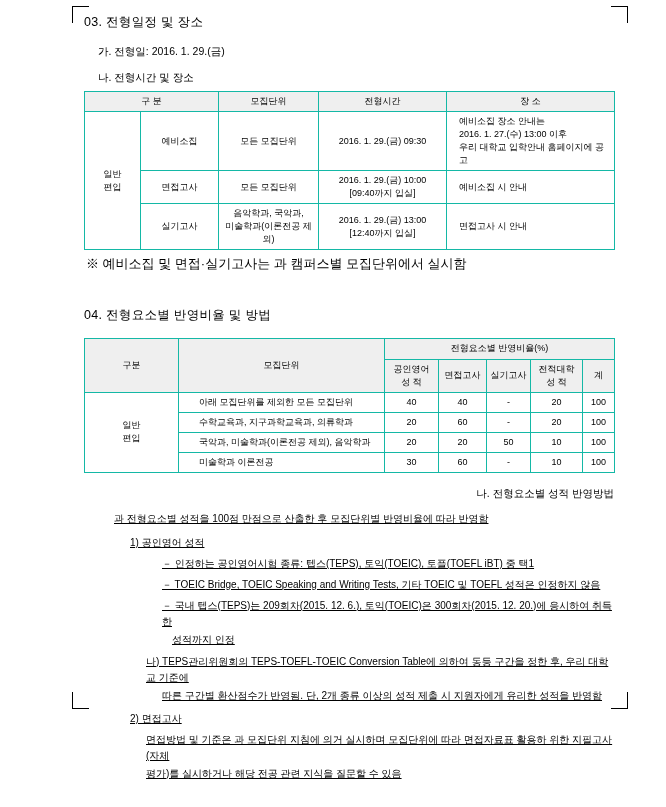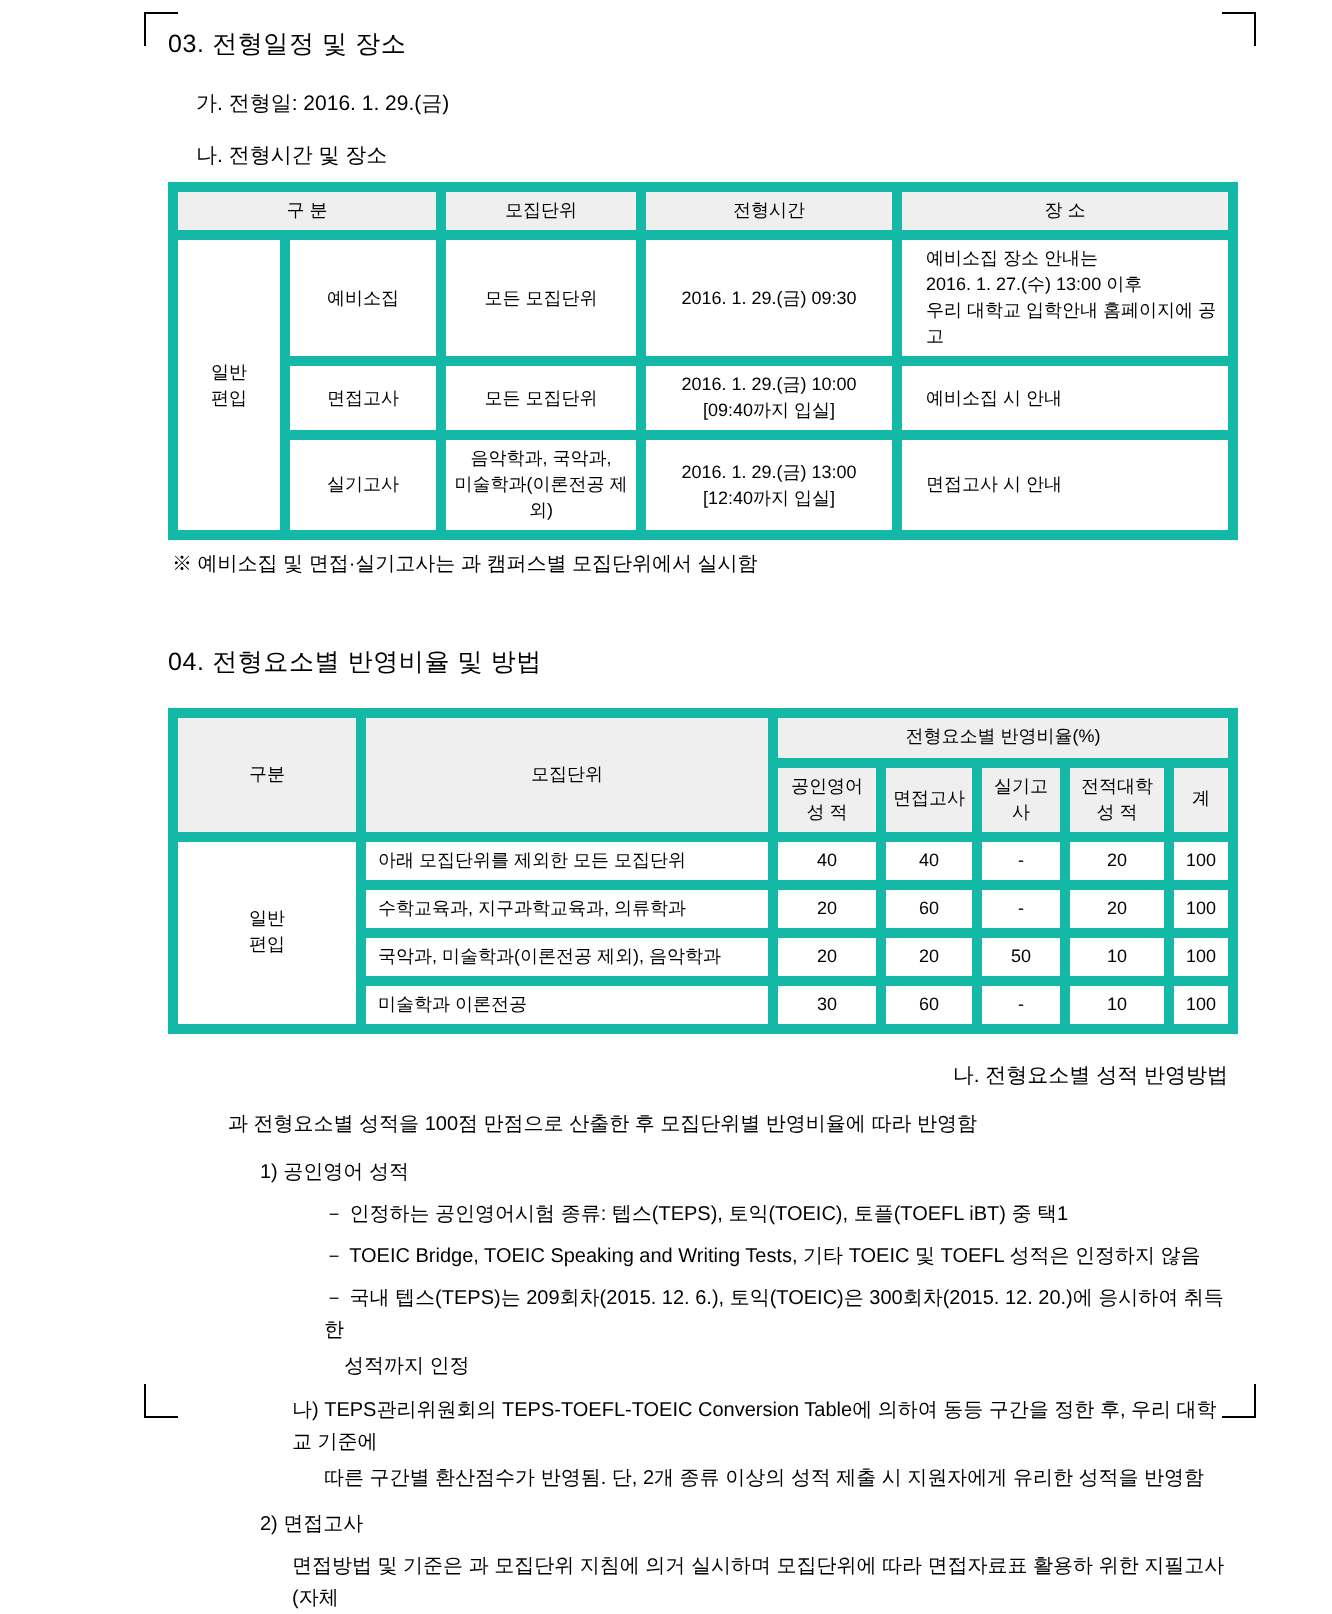--- a/index.html
+++ b/index.html
@@ -55,46 +55,47 @@
     font-size: 10.5px;
     margin: 12px 0 6px 14px;
   }
   table.tbl {
     border-collapse: collapse;
     width: 100%;
     margin-left: 0;
     table-layout: fixed;
   }
   table.tbl th, table.tbl td {
-    border: 5px solid #14b8a6;
+    border: 1px solid #14b8a6;
     font-size: 9px;
     text-align: center;
     vertical-align: middle;
     padding: 3px 2px;
     line-height: 1.45;
     font-weight: normal;
   }
   table.tbl th {
     background: #efefef;
   }
   .t1 { margin-top: 2px; }
   .t1 td.left { text-align: left; padding-left: 12px; }
   .note {
-    font-size: 10px;
+    font-size: 13px;
     margin: 5px 0 0 2px;
   }
   .gap-lg { height: 34px; }
 
   .t2 th, .t2 td { font-size: 9px; }
-  .t2 td.subj { text-align: left; padding-left: 6px; }
+  .t2 td.subj { text-align: left; padding-left: 20px; }
 
   .para {
     font-size: 10px;
     line-height: 1.6;
     margin: 0 0 2px 0;
+    text-decoration: underline;
   }
   .lvl2 { margin-left: 30px; }
   .lvl3 { margin-left: 46px; }
   .lvl4 { margin-left: 62px; }
   .lvl5 { margin-left: 78px; }
   .lvl6 { margin-left: 88px; }
   .block-b { margin-top: 14px; text-align: right; }
 </style>
 </head>
 <body>

